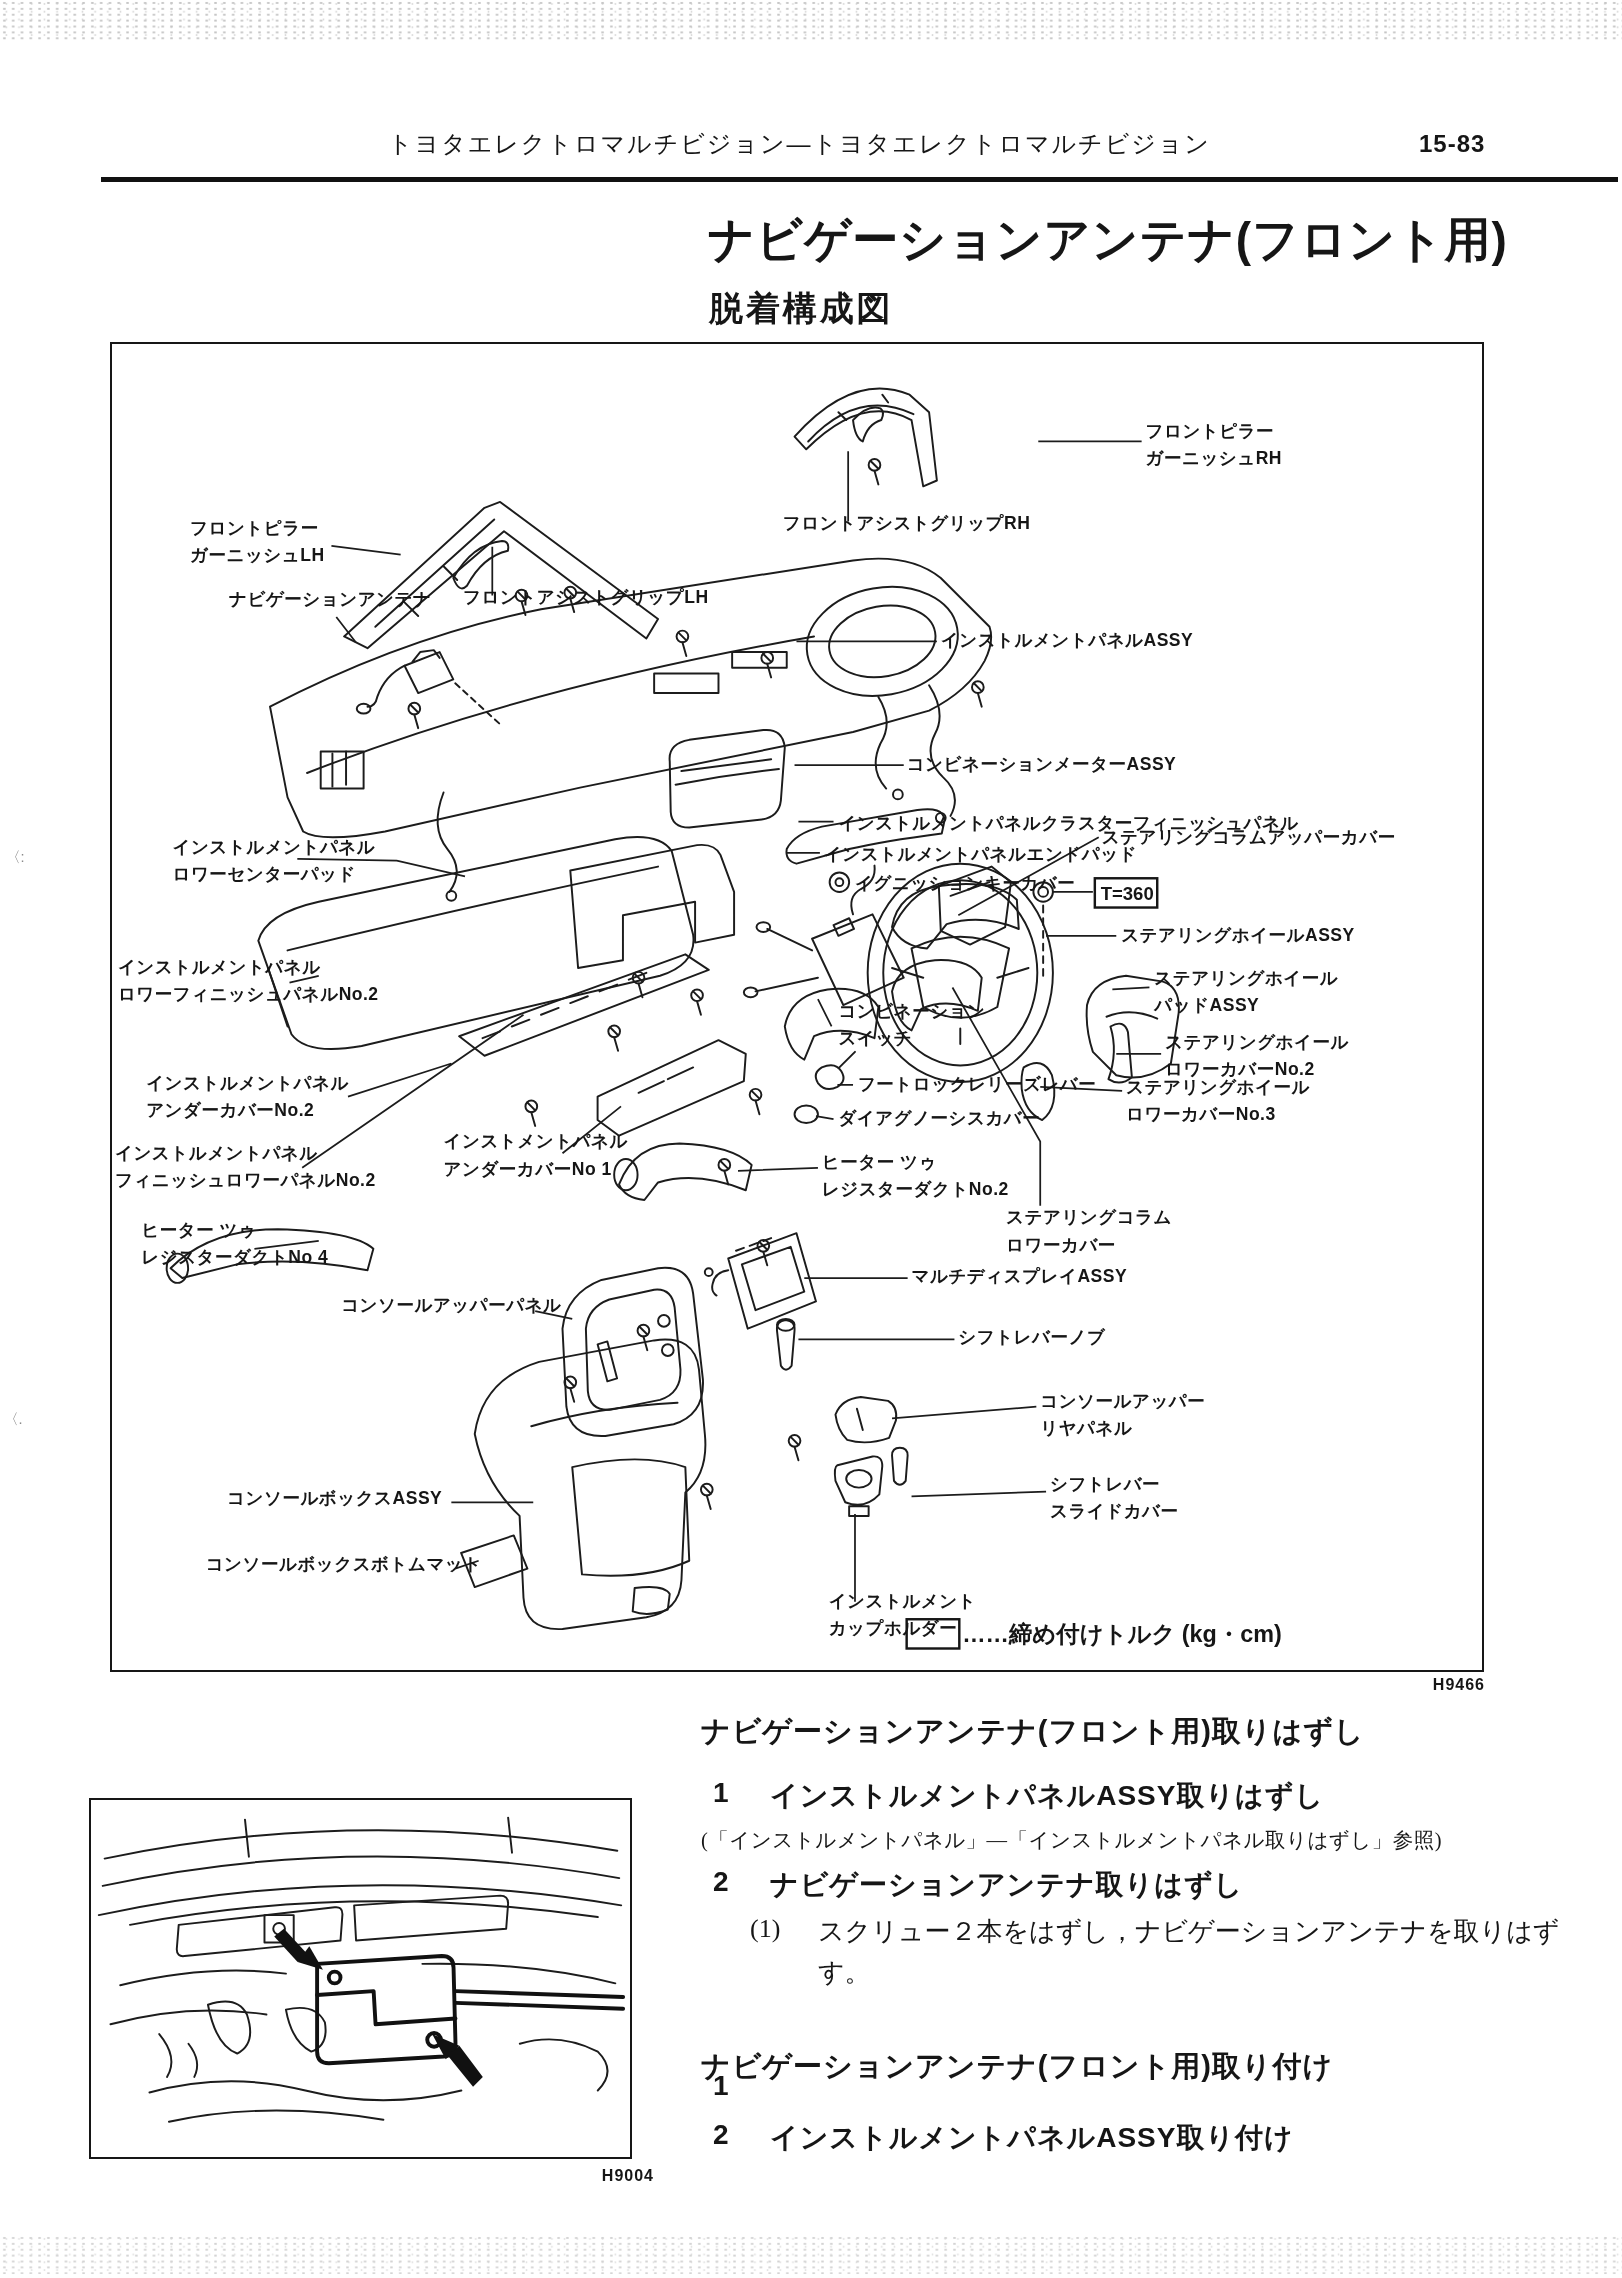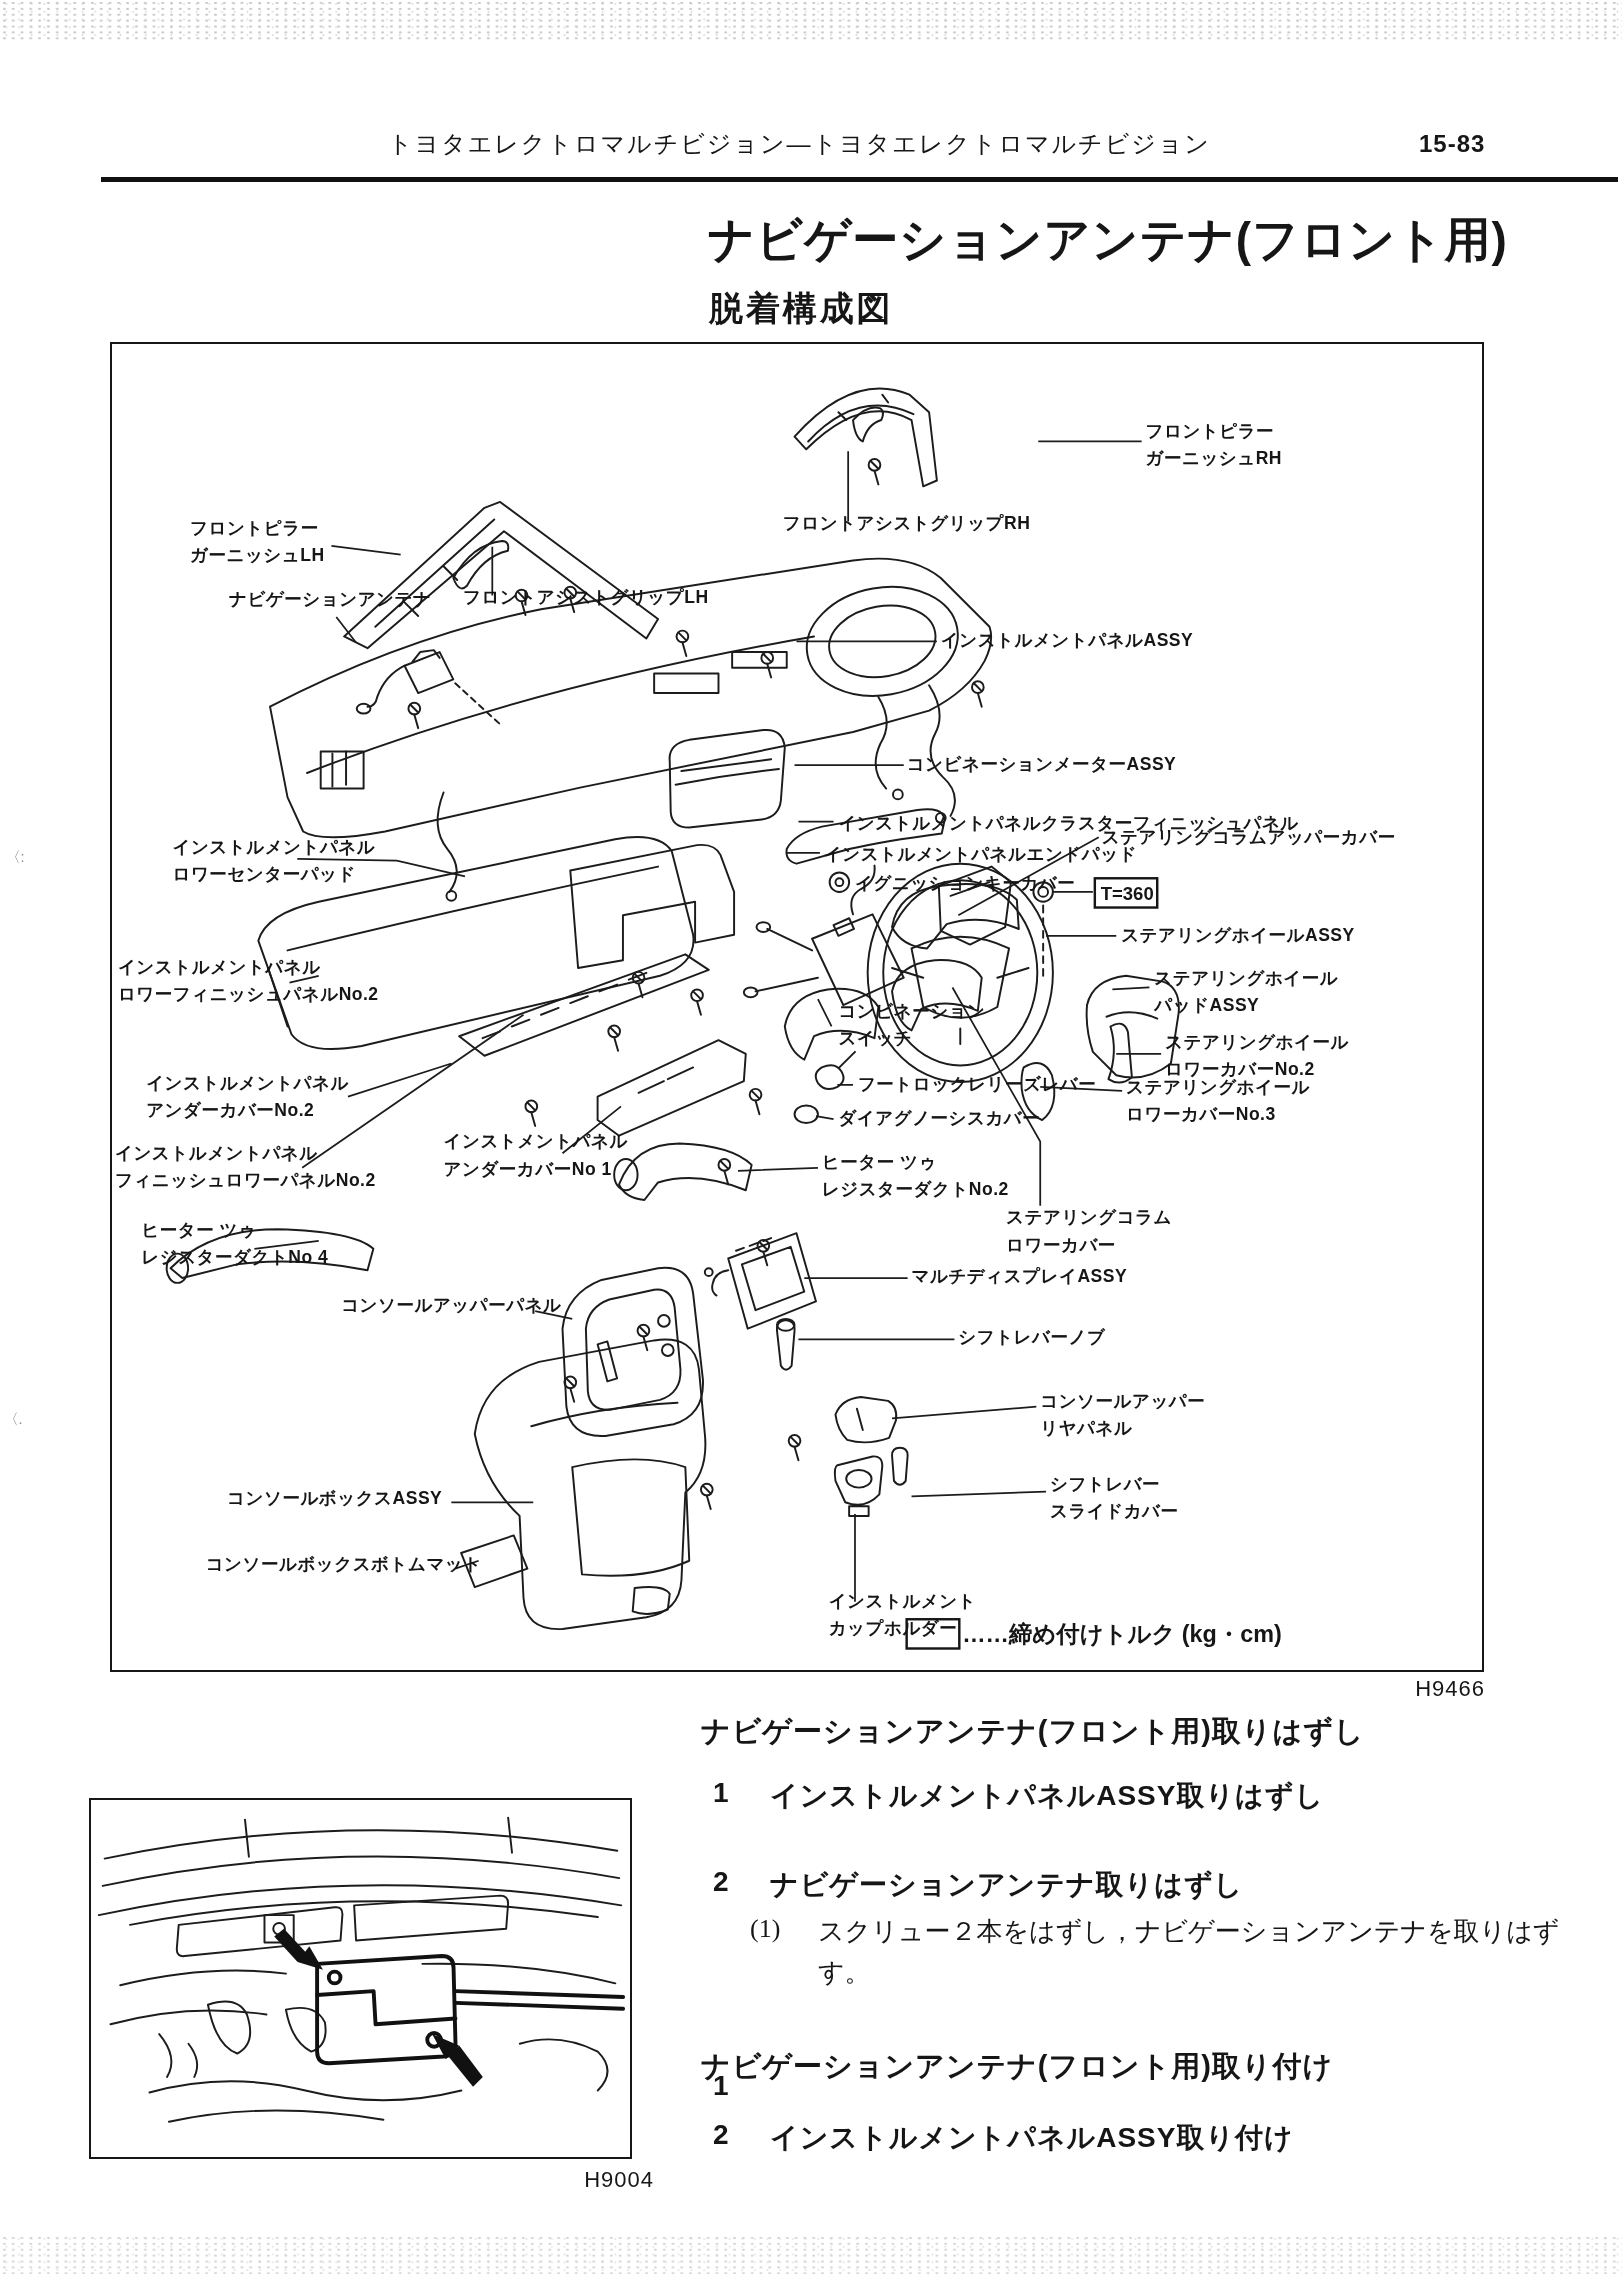--- a/index.html
+++ b/index.html
@@ -10,21 +10,21 @@
                           radial-gradient(circle,#b5b5b5 0.8px,transparent 1.2px);
          background-size:8.8px 5.9px,12.7px 7.8px;opacity:.5;}
   .noise.top{top:0;height:41px;}
   .noise.bottom{top:2235px;height:39px;opacity:.38;}
   .hdr{position:absolute;top:128px;left:388px;font-size:24px;font-weight:normal;letter-spacing:2px;}
   .pageno{position:absolute;top:130px;left:1419px;width:107px;font-size:24px;font-weight:bold;letter-spacing:1px;}
   .rule{position:absolute;top:177px;left:101px;width:1517px;height:4.9px;background:#111;}
   .title{position:absolute;top:208px;left:708px;font-size:46px;font-weight:bold;letter-spacing:1px;transform:scaleY(1.04);transform-origin:top left;}
   .subtitle{position:absolute;top:286px;left:709px;font-size:34px;font-weight:bold;letter-spacing:2.9px;}
   .figbox{position:absolute;left:110px;top:342px;width:1374px;height:1330px;border:2.9px solid #161616;box-sizing:border-box;}
-  .figcode{position:absolute;font-size:22px;font-weight:normal;letter-spacing:1px;}
+  .figcode{position:absolute;font-size:16px;font-weight:bold;letter-spacing:1px;}
   .code-main{top:1676px;left:1358px;width:127px;text-align:right;}
   .code-inset{top:2167px;left:478px;width:176px;text-align:right;}
   .insetbox{position:absolute;left:89px;top:1798px;width:543px;height:361px;border:2.9px solid #161616;box-sizing:border-box;}
   svg{position:absolute;left:0;top:0;}
   svg text{font-family:"Liberation Sans",sans-serif;}
   .plabel{font-size:18px;font-weight:bold;fill:#161616;letter-spacing:.5px;}
   .legendtext{font-size:24px;font-weight:bold;fill:#161616;}
   .torque{font-size:19px;font-weight:bold;fill:#161616;}
   .ln{stroke:#1c1c1c;stroke-width:2;fill:none;stroke-linecap:round;stroke-linejoin:round;}
   .lnb{stroke:#111;stroke-width:4;fill:none;stroke-linecap:round;stroke-linejoin:round;}
@@ -335,20 +335,21 @@
   </div>
   <div class="figcode code-inset">H9004</div>
 
   <div class="sec-h" style="top:1712px;left:701px;">ナビゲーションアンテナ(フロント用)取りはずし</div>
 
   <div class="step" style="top:1777px;left:713px;">
     <span class="n">1</span>
     <span>インストルメントパネルASSY取りはずし</span>
   </div>
 
+  <div class="refnote" style="top:1826px;left:701px;">(「インストルメントパネル」―「インストルメントパネル取りはずし」参照)</div>
 
   <div class="step" style="top:1866px;left:713px;">
     <span class="n">2</span>
     <span>ナビゲーションアンテナ取りはずし</span>
   </div>
 
   <div class="substep" style="top:1914px;left:750px;">
     <span class="n">(1)</span>
     <span>スクリュー２本をはずし，ナビゲーションアンテナを取りはず</span>
   </div>

